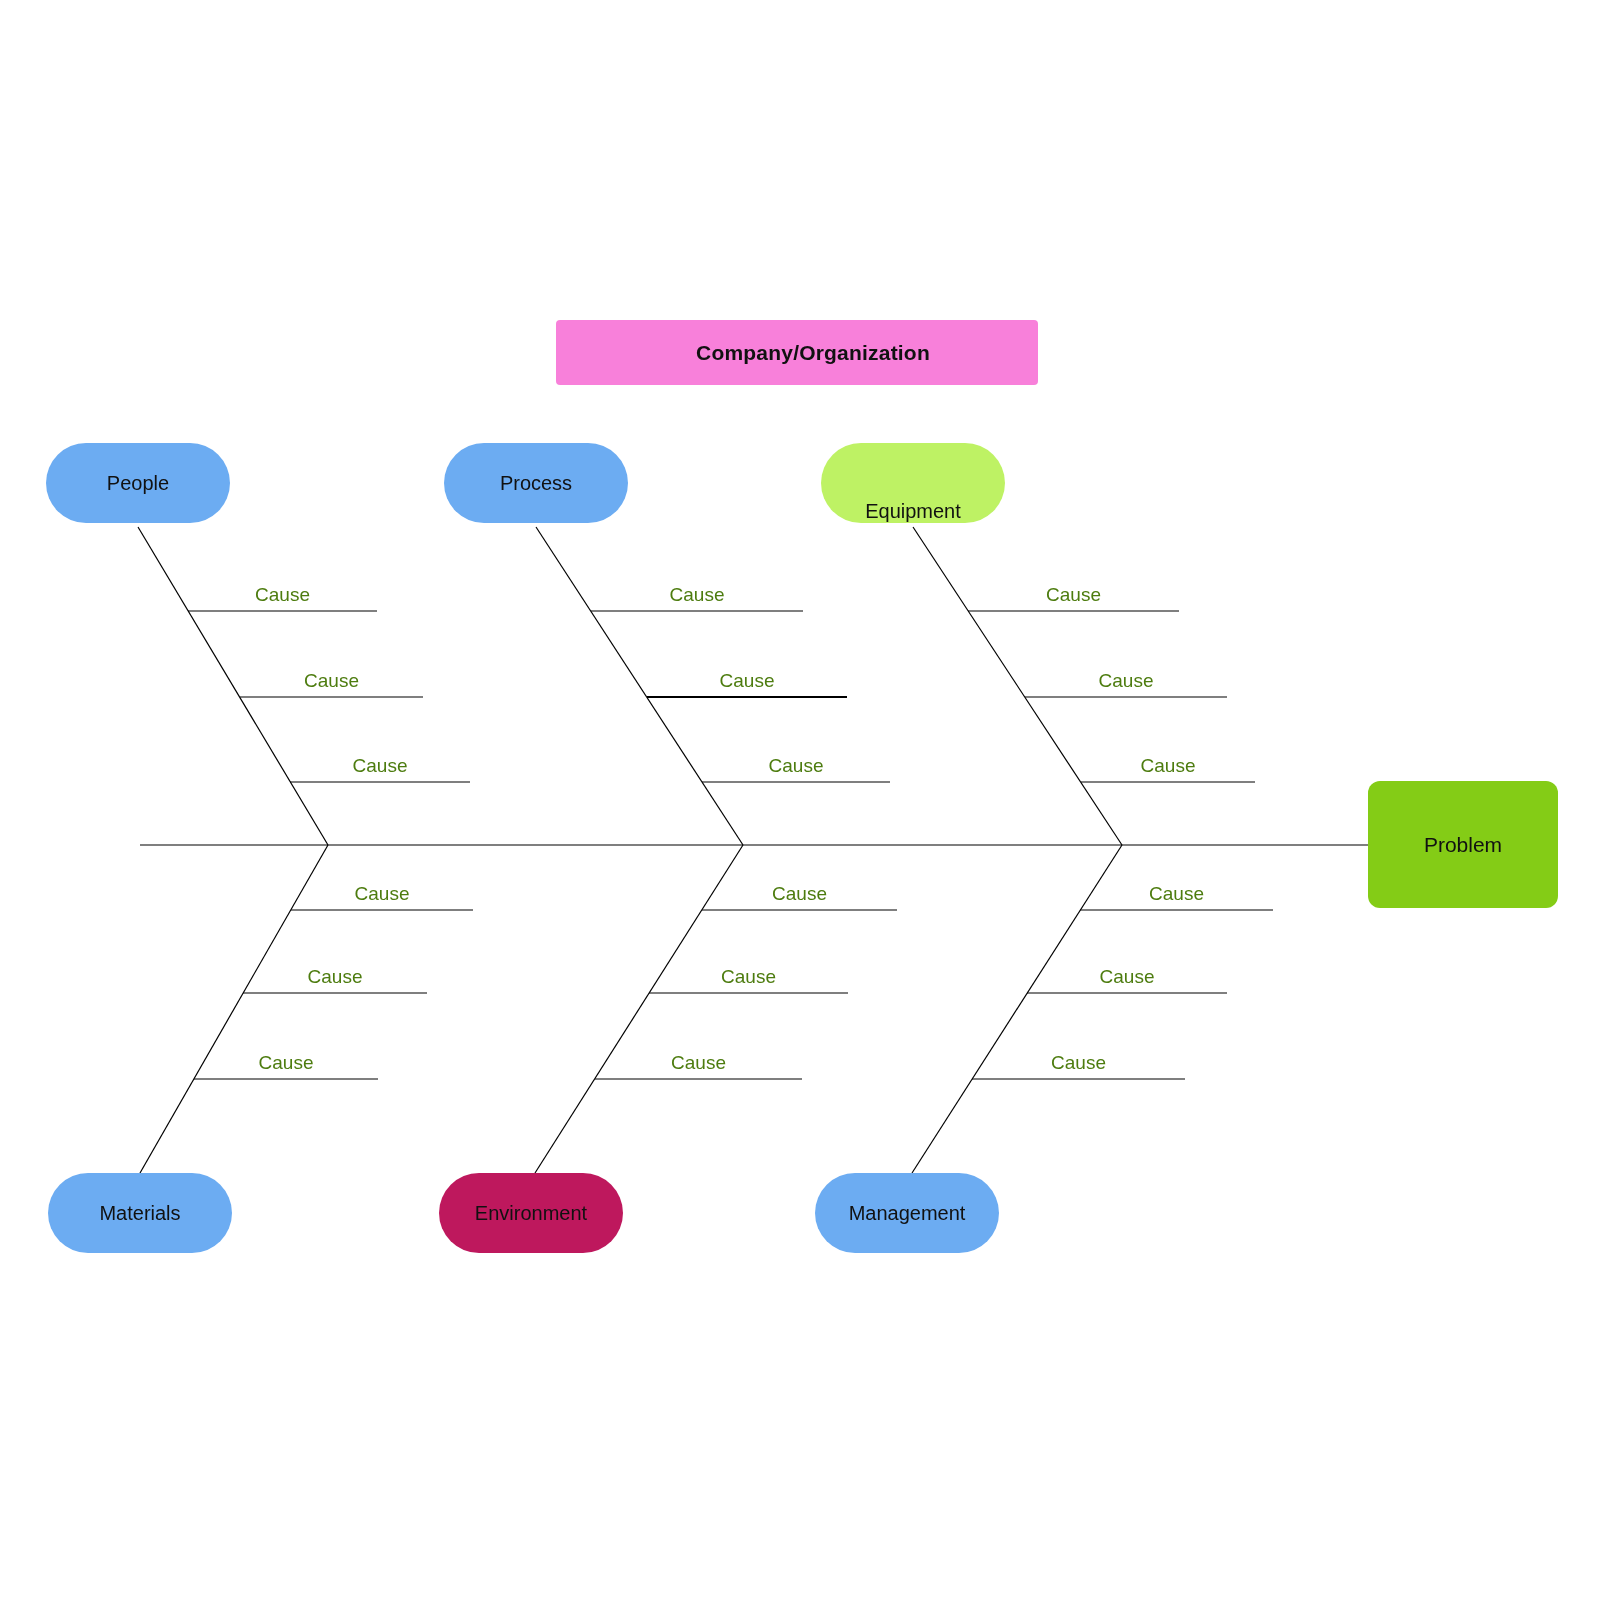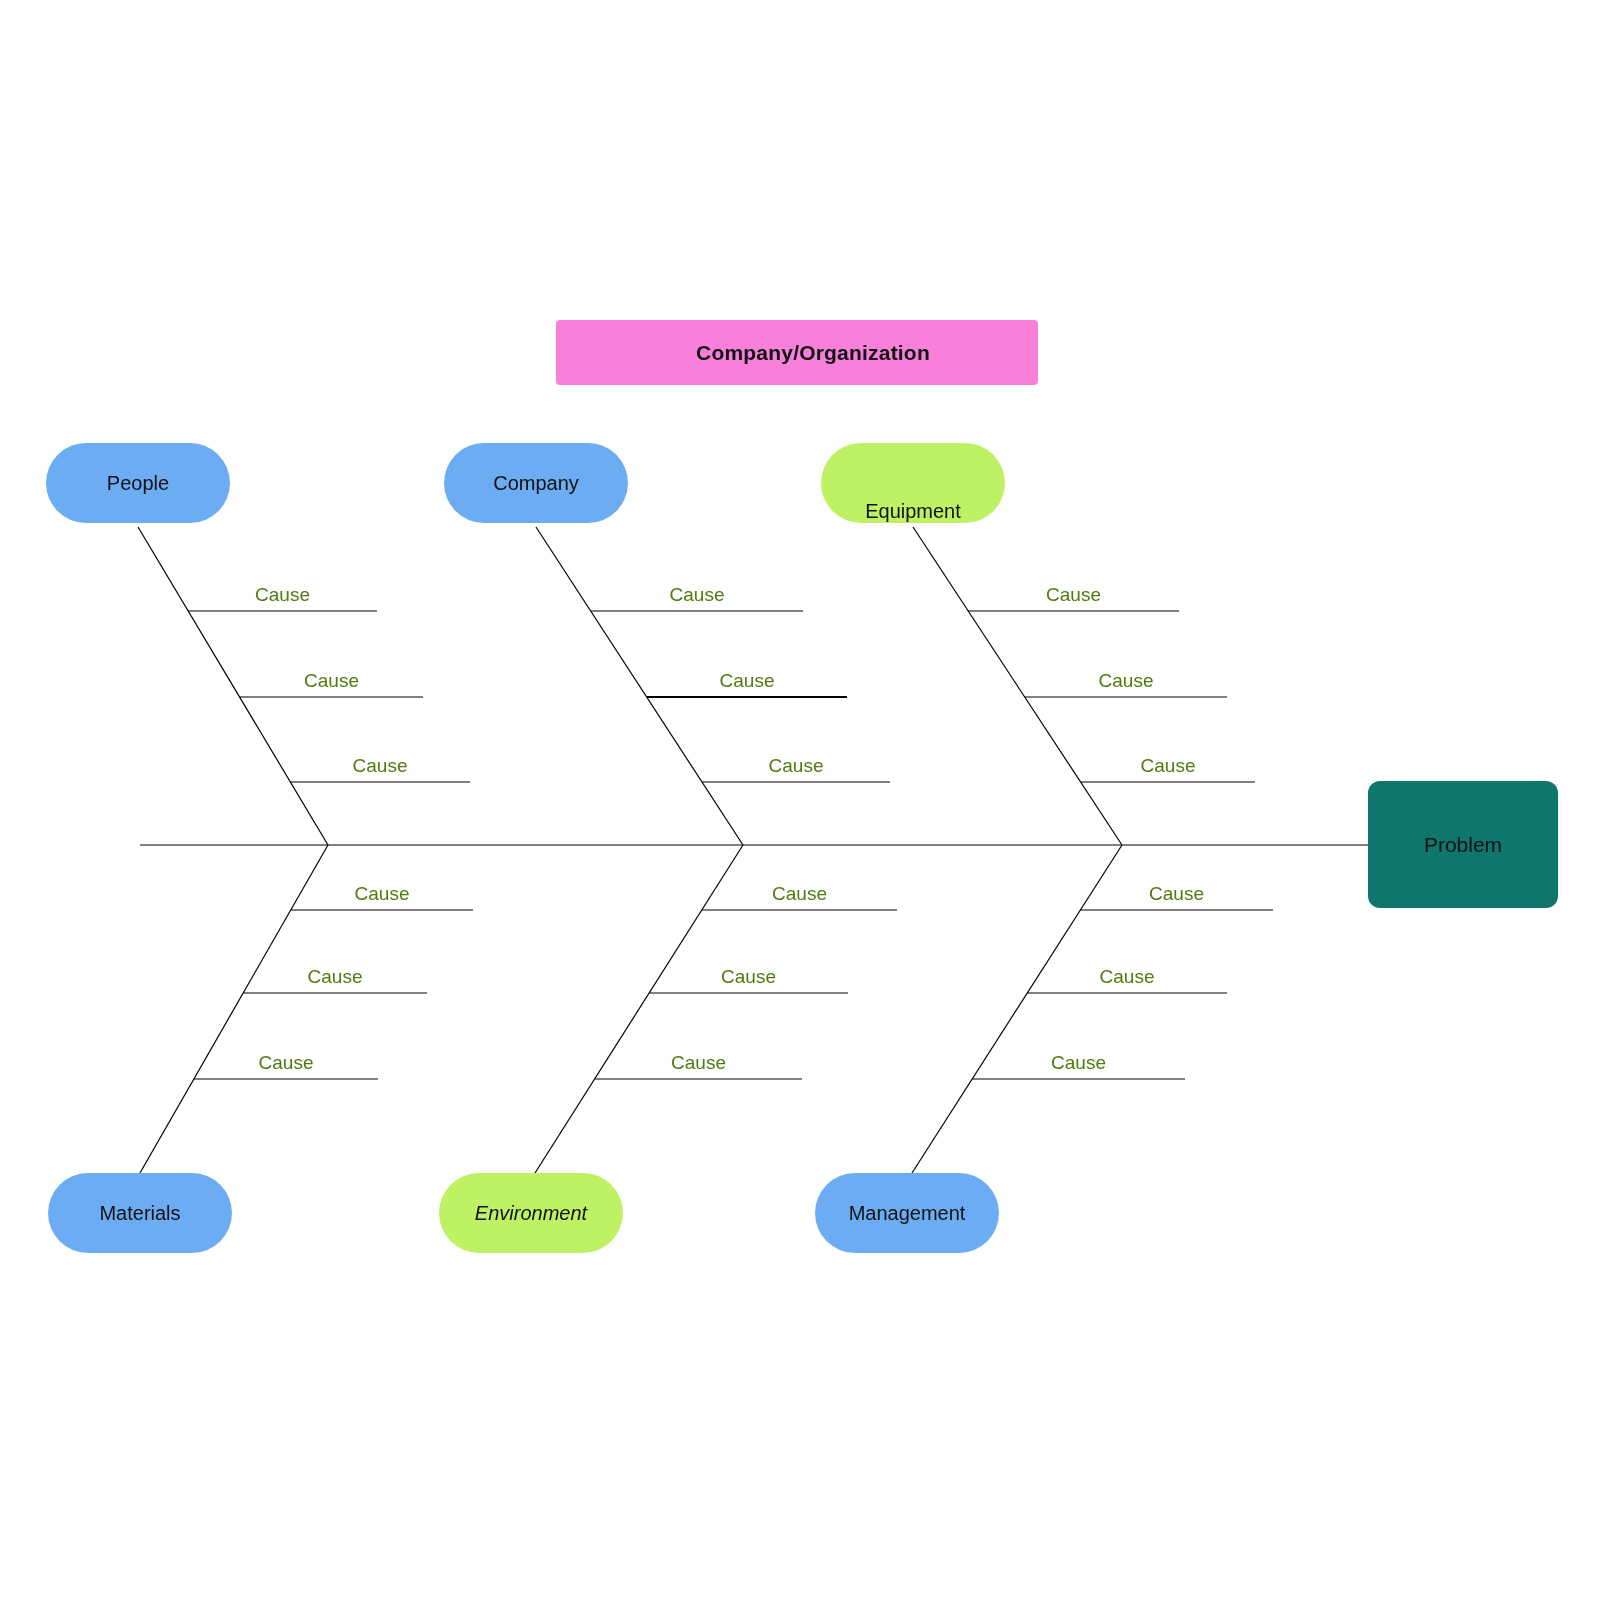--- a/index.html
+++ b/index.html
@@ -87,36 +87,36 @@
     </svg>
 
   <div class="node title-box" style="background: rgb(248, 128, 218);">
     <span>Company/Organization</span>
   </div>
 
   <div class="node pill pill-people" style="background: rgb(108, 172, 242);">
     <span>People</span>
   </div>
   <div class="node pill pill-process" style="background: rgb(108, 172, 242);">
-    <span>Company</span>
+    <span>Process</span>
   </div>
   <div class="node pill pill-equipment" style="background: #bef264; align-items: flex-end;">
     <span>Equipment</span>
   </div>
   <div class="node pill pill-materials" style="background: rgb(108, 172, 242);">
     <span>Materials</span>
   </div>
-  <div class="node pill pill-environment" style="background: #bef264; font-style: italic;">
+  <div class="node pill pill-environment" style="background: #be185d;">
     <span>Environment</span>
   </div>
   <div class="node pill pill-management" style="background: rgb(108, 172, 242);">
     <span>Management</span>
   </div>
 
-  <div class="node problem-box" style="background: #0f766e;">
+  <div class="node problem-box" style="background: #84cc16;">
     <span>Problem</span>
   </div>
 
 <div class="cause-label" style="left: 212.5px; top: 583px;">Cause</div>
     <div class="cause-label" style="left: 261.5px; top: 669px;">Cause</div>
     <div class="cause-label" style="left: 310px; top: 754px;">Cause</div>
     <div class="cause-label" style="left: 627px; top: 583px;">Cause</div>
     <div class="cause-label" style="left: 677px; top: 669px;">Cause</div>
     <div class="cause-label" style="left: 726px; top: 754px;">Cause</div>
     <div class="cause-label" style="left: 1003.5px; top: 583px;">Cause</div>

